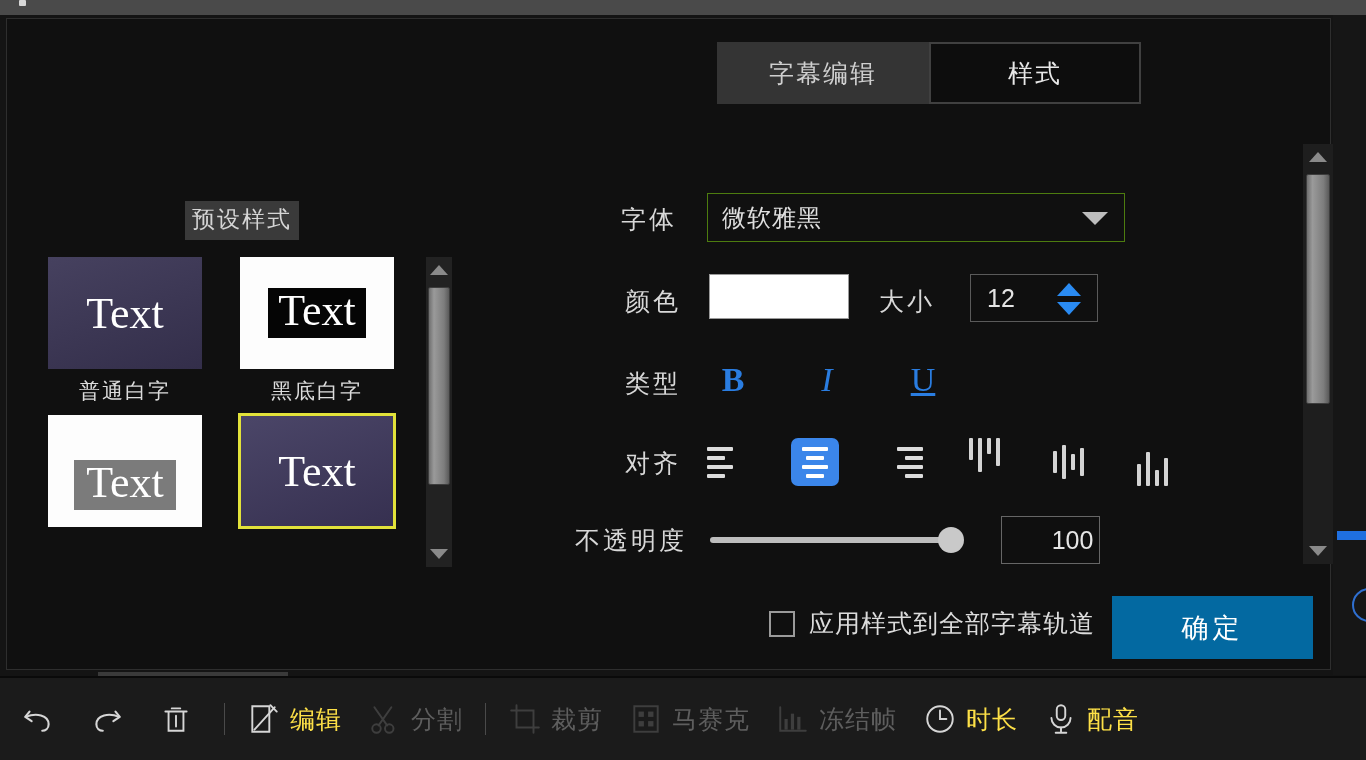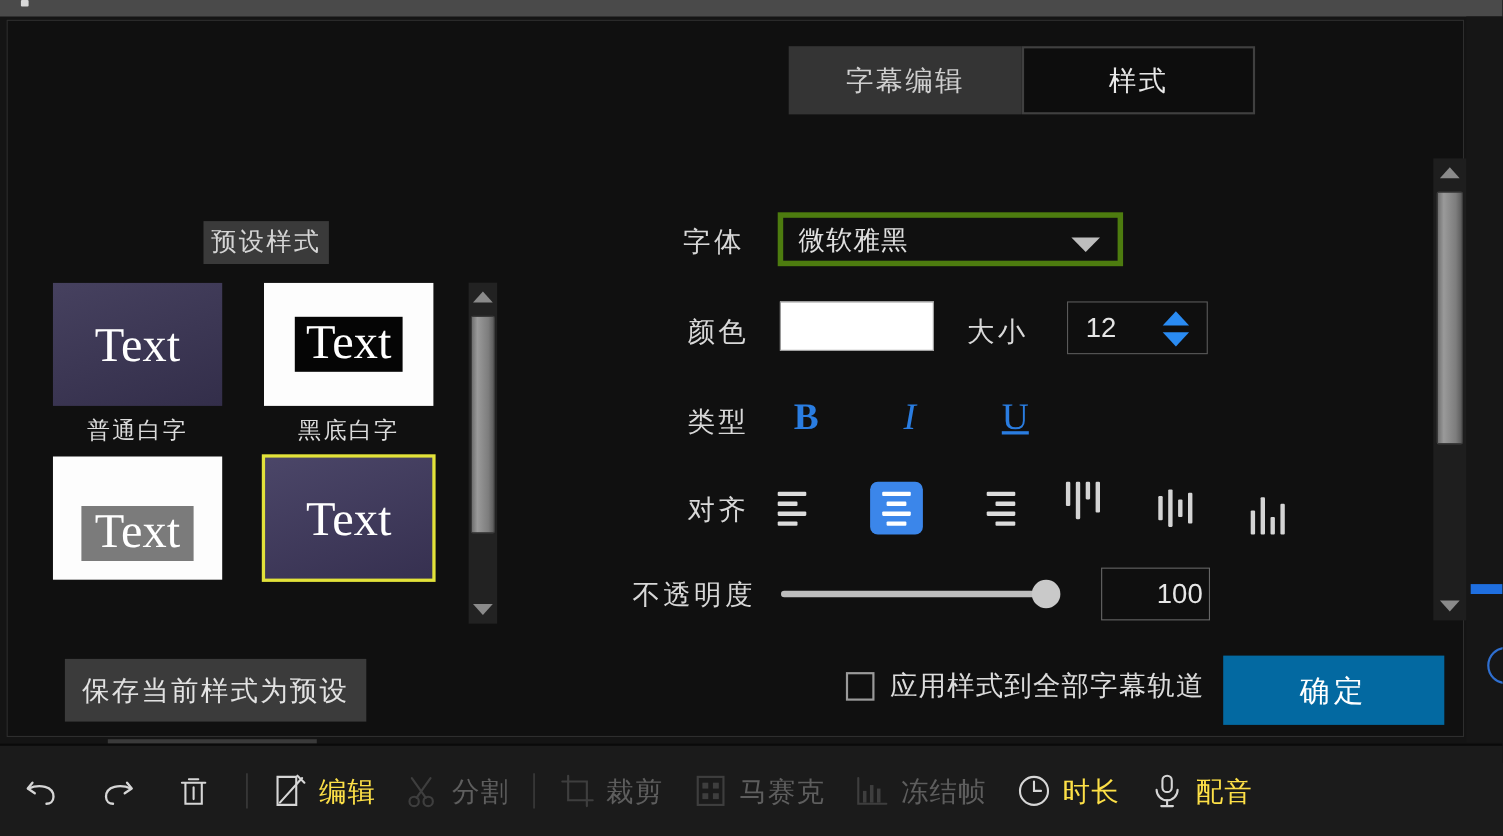--- a/index.html
+++ b/index.html
@@ -96,22 +96,22 @@
     position: absolute; left: 52px; top: 580px; width: 274px; height: 57px;
     background: #3b3b3b; color: #e2e2e2; font-size: 25px;
     display: flex; align-items: center; justify-content: center; letter-spacing: 2px;
   }
 
   
   .form-label {
     position: absolute; color: #d8d8d8; font-size: 25px; letter-spacing: 3px;
   }
   .font-select {
-    position: absolute; left: 700px; top: 174px; width: 314px; height: 49px;
-    background: #101010; border: 5px solid #4d7c0f;
+    position: absolute; left: 700px; top: 174px; width: 418px; height: 49px;
+    background: #101010; border: 1px solid #4d7c0f;
     display: flex; align-items: center; padding: 0 14px;
     color: #e0e0e0; font-size: 24px; letter-spacing: 1px;
   }
   .font-select .caret {
     position: absolute; right: 16px; top: 18px;
     width: 0; height: 0; border-left: 13px solid transparent;
     border-right: 13px solid transparent; border-top: 13px solid #bdbdbd;
   }
   .color-swatch {
     position: absolute; left: 702px; top: 255px; width: 140px; height: 45px;
@@ -268,21 +268,20 @@
     <div class="sb" id="preset-scrollbar">
       <div class="arrow up">
           <i></i>
         </div>
       <div class="thumb"></div>
       <div class="arrow down">
           <i></i>
         </div>
     </div>
 
-    <div class="save-preset-btn">保存当前样式为预设</div>
 
     <div class="form-label" style="left:614px; top:184px;">字体</div>
     <div class="font-select">
       <span>微软雅黑</span>
       <span class="caret"></span>
     </div>
 
     <div class="form-label" style="left:618px; top:266px;">颜色</div>
     <div class="color-swatch"></div>
 

